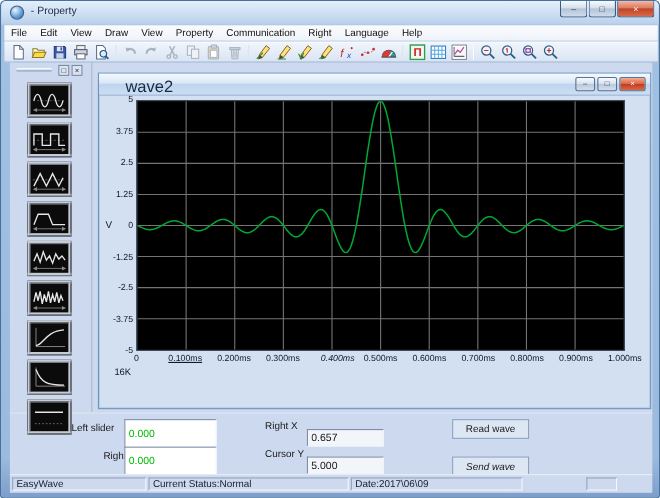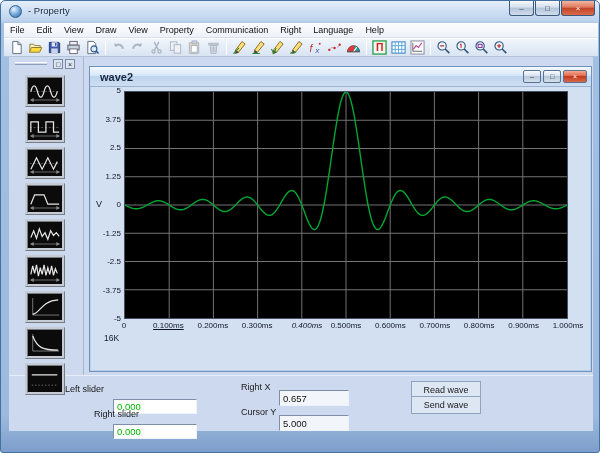--- a/index.html
+++ b/index.html
@@ -38,39 +38,39 @@
   .sb-mini{position:absolute;top:0;width:10px;height:10px;font-size:7px;line-height:9px;text-align:center;
            color:#223;background:#dce4f0;border:1px solid #7a8aa4;padding:0;}
   .sb-mini.r{left:40px;} .sb-mini.c{left:52px;}
   .sbtn{position:absolute;left:24px;width:40px;height:32px;background:#0b0b0b;border:3px ridge #c6ccd6;padding:0;
         display:flex;align-items:center;justify-content:center;}
   
   .wavewin{position:absolute;left:88px;top:65px;width:503px;height:306px;background:#d3e0f2;
            border:1px solid #6f92bd;box-shadow:0 0 0 1px #b9cfe8 inset;}
   .wtitle{position:absolute;left:0;top:0;width:100%;height:20px;
           background:linear-gradient(#f3f9fe,#d8e7f7 45%,#bdd5ee 50%,#cddef2);border-bottom:1px solid #9ab4d4;}
-  .wtitle .txt{position:absolute;left:10px;top:4px;font-size:11px;color:#17283f;font-weight:bold;}
+  .wtitle .txt{position:absolute;left:24px;top:4px;font-size:15px;color:#17283f;}
   .wbtns{position:absolute;right:4px;top:3px;display:flex;}
   .wb2{height:13px;border:1px solid #5a7290;border-radius:2px;margin-left:2px;
        background:linear-gradient(#f8fbfe,#d8e2ee 45%,#b9c9da 50%,#d4dfec);
        font-size:7px;line-height:11px;text-align:center;color:#2a3a50;padding:0;}
   .wb2.min,.wb2.max{width:18px;}
   .wb2.close{width:24px;color:#fff;background:linear-gradient(#f2a88e,#e0684a 45%,#c23a20 50%,#d96b4a);}
   #plot-svg{position:absolute;left:34px;top:24px;background:#000;border:1px solid #44505f;}
   .ycol{position:absolute;left:0;top:24px;width:31px;height:228px;}
   .ytick{position:absolute;right:0;transform:translateY(-55%);font-size:8px;color:#101828;}
   .xrow{position:absolute;left:34px;top:254px;width:446px;height:10px;}
   .xtick{position:absolute;transform:translateX(-50%);font-size:8px;color:#101828;white-space:nowrap;}
   .vlabel{position:absolute;left:6px;top:132px;font-size:9px;color:#101828;}
   .ptslabel{position:absolute;left:14px;top:266px;font-size:8.5px;color:#101828;}
   
   .ctl-label{position:absolute;font-size:9px;color:#1a1a1a;}
   .fld{position:absolute;font-size:9.5px;padding:1px 3px;background:#fff;
        border:1px solid;border-color:#7e8ea8 #eef3fa #eef3fa #7e8ea8;outline:none;}
-  .fld.green{color:#00b800;width:84px;height:15px;margin-top:18px;}
+  .fld.green{color:#00b800;width:84px;height:26px;}
   .fld.gray{color:#111;background:#f2f5f9;width:70px;height:16px;margin-top:11px;}
   .pushbtn{position:absolute;width:70px;height:18px;font-size:9px;color:#1a1a1a;
            background:#dde6f3;border:1px solid #8fa3bf;}
   
   .statusbar{position:absolute;left:8px;top:430px;width:584px;height:17px;background:#ccd9ee;border-top:1px solid #e8eff9;}
   .spanel{position:absolute;top:2px;height:12px;font-size:9px;color:#15202f;padding:0 3px;line-height:11px;
           border:1px solid;border-color:#96a5bd #f4f7fb #f4f7fb #96a5bd;white-space:nowrap;overflow:hidden;}
 </style>
 </head>
 <body>
@@ -417,16 +417,22 @@
   <div>
     <span class="ctl-label" style="left:64px;top:383px;">Left slider</span>
     <input class="fld green" style="left: 112px; top: 380px;" readonly="" value="0.000">
     <span class="ctl-label" style="left:64px;top:408px;padding-left:29px;">Right slider</span>
     <input class="fld green" style="left: 112px; top: 405px;" readonly="" value="0.000">
     <span class="ctl-label" style="left:240px;top:381px;">Right X</span>
     <input class="fld gray" style="left: 278px; top: 378px;" readonly="" value="0.657">
     <span class="ctl-label" style="left:240px;top:406px;">Cursor Y</span>
     <input class="fld gray" style="left: 278px; top: 403px;" readonly="" value="5.000">
     <button class="pushbtn" style="left:410px;top:380px;">Read wave</button>
-    <button class="pushbtn" style="left:410px;top:395px;">Send wave</button>
+    <button class="pushbtn" style="left:410px;top:414px;font-style:italic;">Send wave</button>
   </div>
 
+  <div class="statusbar">
+    <span class="spanel" style="left:2px;width:122px;">EasyWave</span>
+    <span class="spanel" style="left:126px;width:182px;">Current Status:Normal</span>
+    <span class="spanel" style="left:310px;width:156px;">Date:2017\06\09</span>
+    <span class="spanel" style="left:524px;width:28px;"></span>
+  </div>
 </div>
 
 </body></html>

